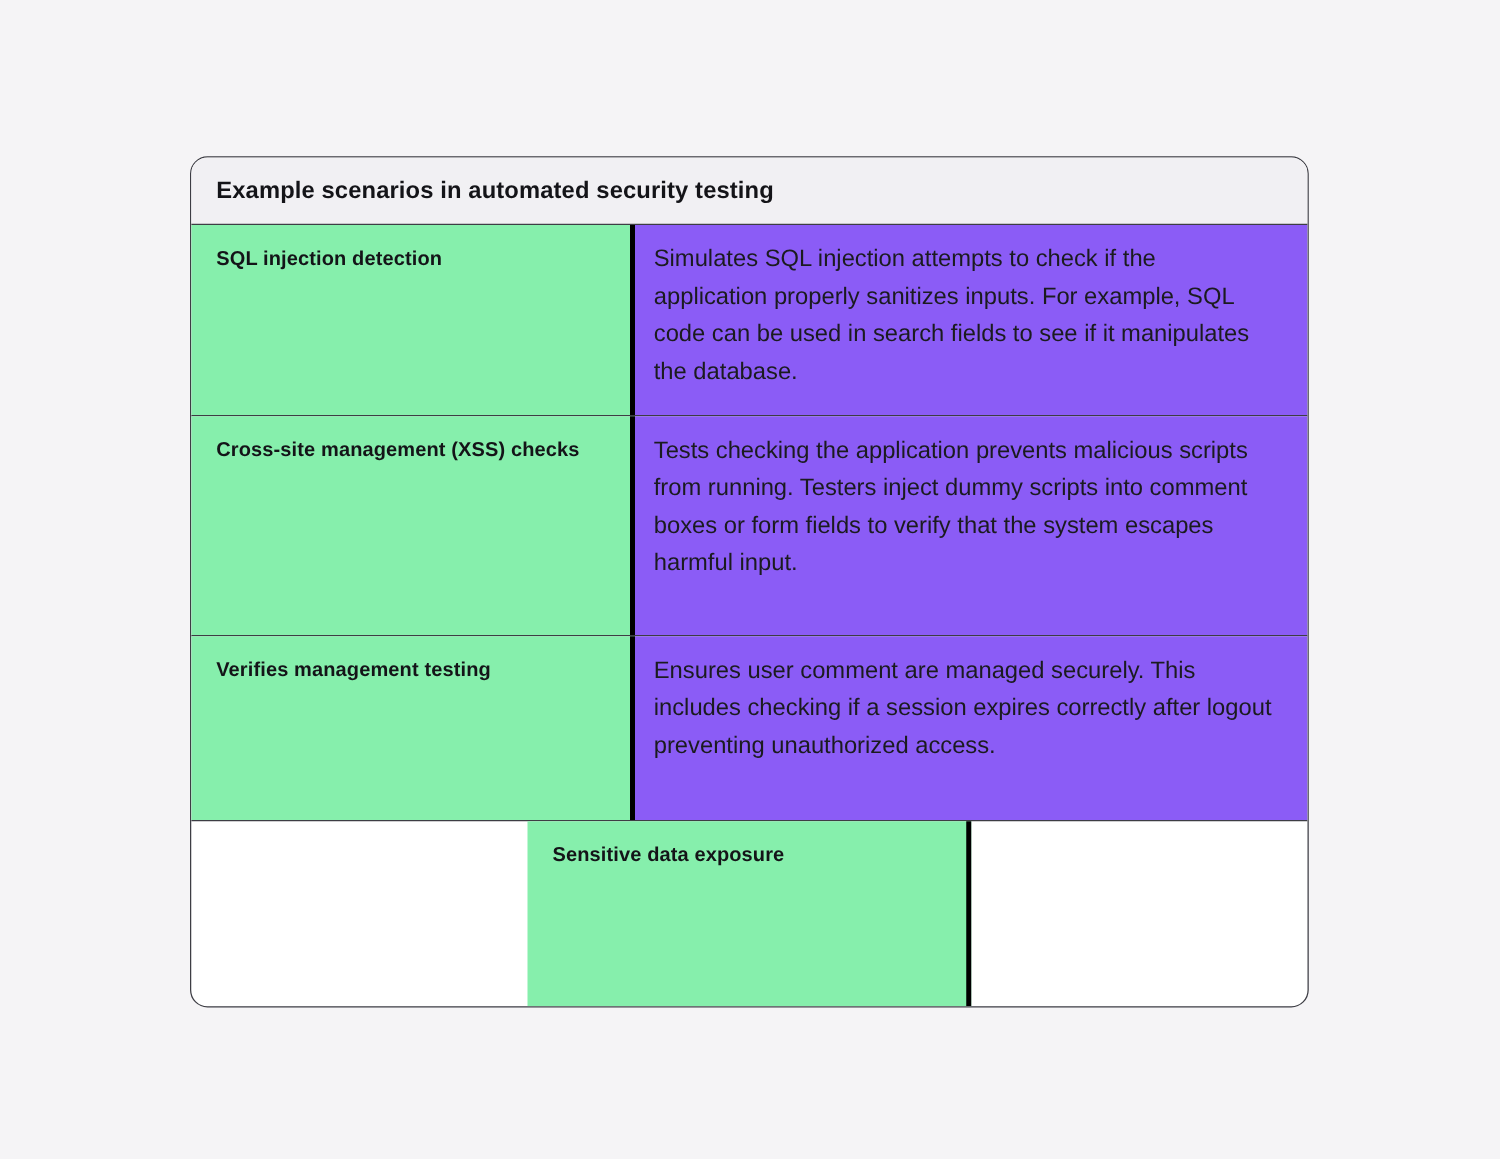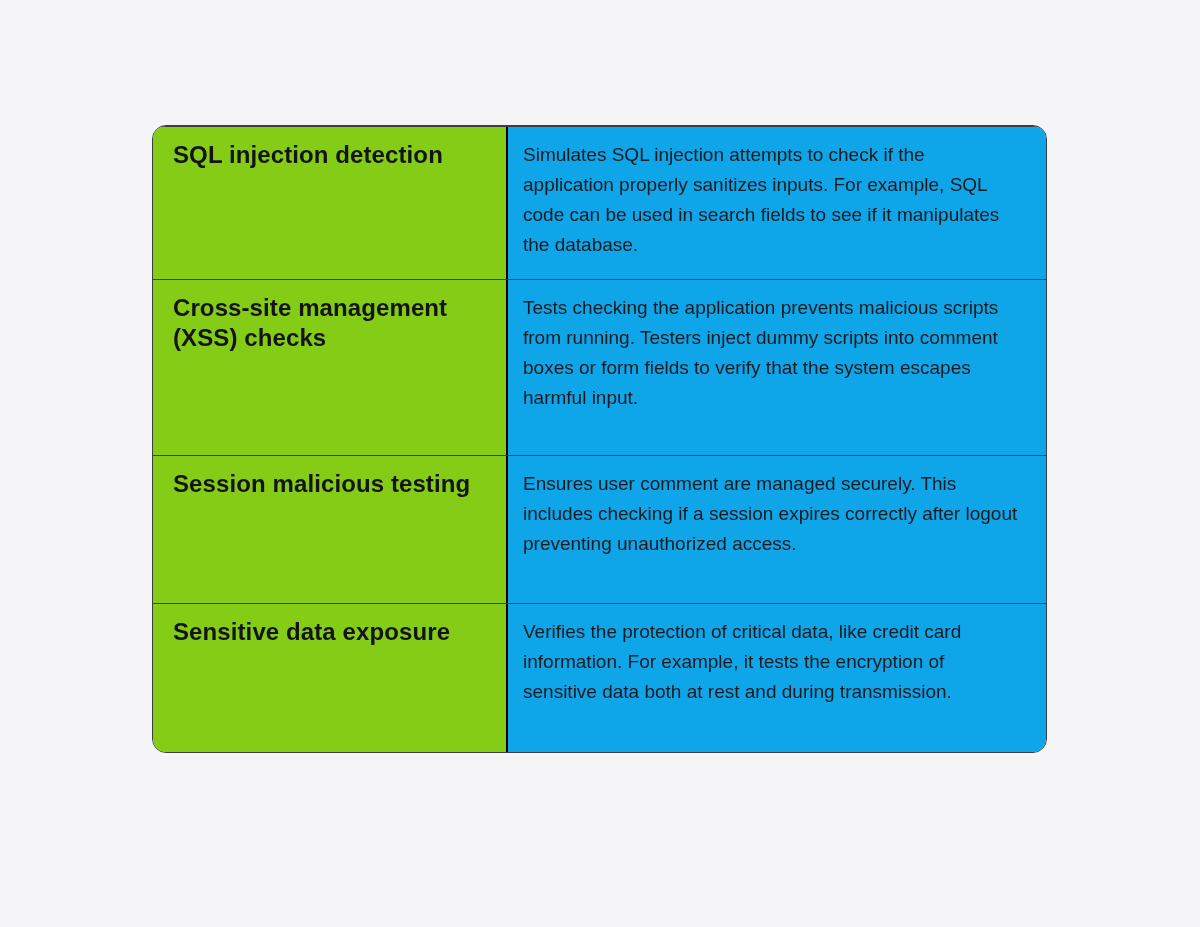--- a/index.html
+++ b/index.html
@@ -37,59 +37,59 @@
   .table-row {
     display: flex;
     border-top: 1px solid #3d3d44;
   }
   .cell {
     box-sizing: border-box;
   }
   .cell.label {
     width: 355px;
     flex: 0 0 355px;
-    background: #84cc16;
-    border-right: 2px solid #000000;
+    background: #86efac;
+    border-right: 4px solid #000000;
     padding: 13px 20px;
-    font-size: 24px;
+    font-size: 16px;
     line-height: 30px;
     font-weight: 700;
     letter-spacing: 0.1px;
   }
   .cell.desc {
     flex: 1 1 auto;
-    background: #0ea5e9;
+    background: #8b5cf6;
     padding: 13px 26px 13px 15px;
     font-size: 19px;
     line-height: 30px;
     font-weight: 400;
     color: #1b1b1f;
   }
   .row-1 { min-height: 152px; }
   .row-2 { min-height: 175px; }
   .row-3 { min-height: 147px; }
   .row-4 { min-height: 148px; justify-content: center; }
 </style>
 </head>
 <body>
 
 <div class="scenario-table">
+  <div class="table-header">Example scenarios in automated security testing</div>
 
   <div class="table-row row-1">
     <div class="cell label">SQL injection detection</div>
     <div class="cell desc">Simulates SQL injection attempts to check if the application properly sanitizes inputs. For example, SQL code can be used in search fields to see if it manipulates the database.</div>
   </div>
 
   <div class="table-row row-2">
     <div class="cell label">Cross-site management (XSS) checks</div>
     <div class="cell desc">Tests checking the application prevents malicious scripts from running. Testers inject dummy scripts into comment boxes or form fields to verify that the system escapes harmful input.</div>
   </div>
 
   <div class="table-row row-3">
-    <div class="cell label">Session malicious testing</div>
+    <div class="cell label">Verifies management testing</div>
     <div class="cell desc">Ensures user comment are managed securely. This includes checking if a session expires correctly after logout preventing unauthorized access.</div>
   </div>
 
   <div class="table-row row-4">
     <div class="cell label">Sensitive data exposure</div>
-    <div class="cell desc">Verifies the protection of critical data, like credit card information. For example, it tests the encryption of sensitive data both at rest and during transmission.</div>
   </div>
 </div>
 
 </body></html>

